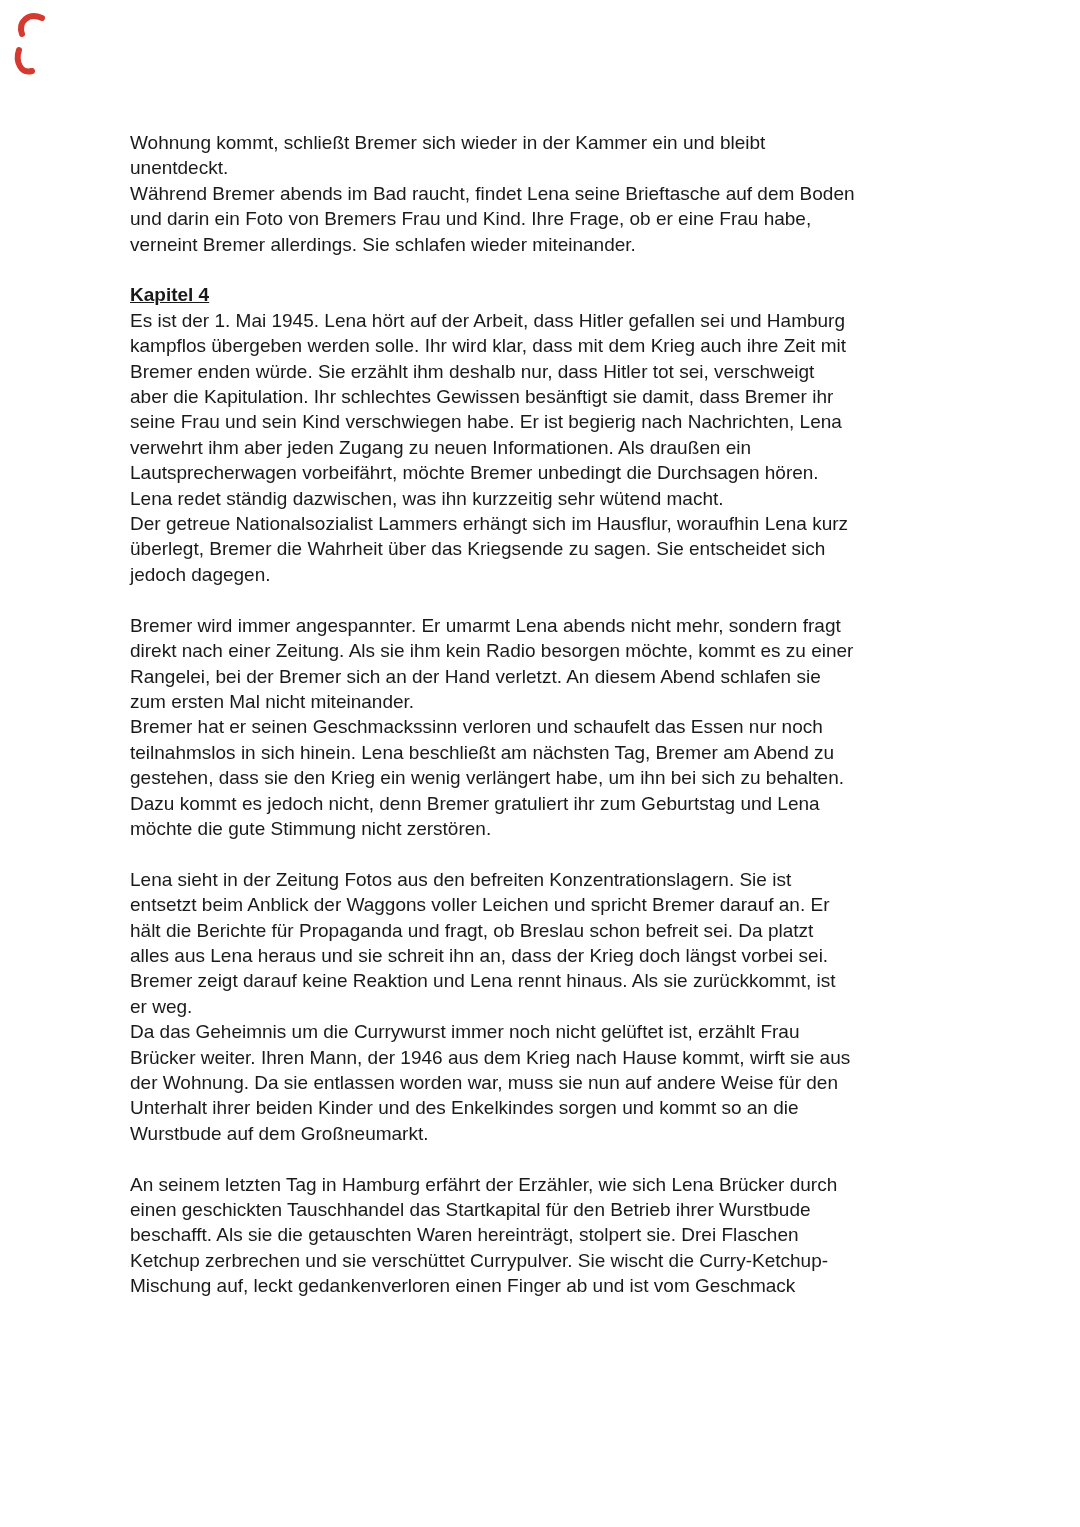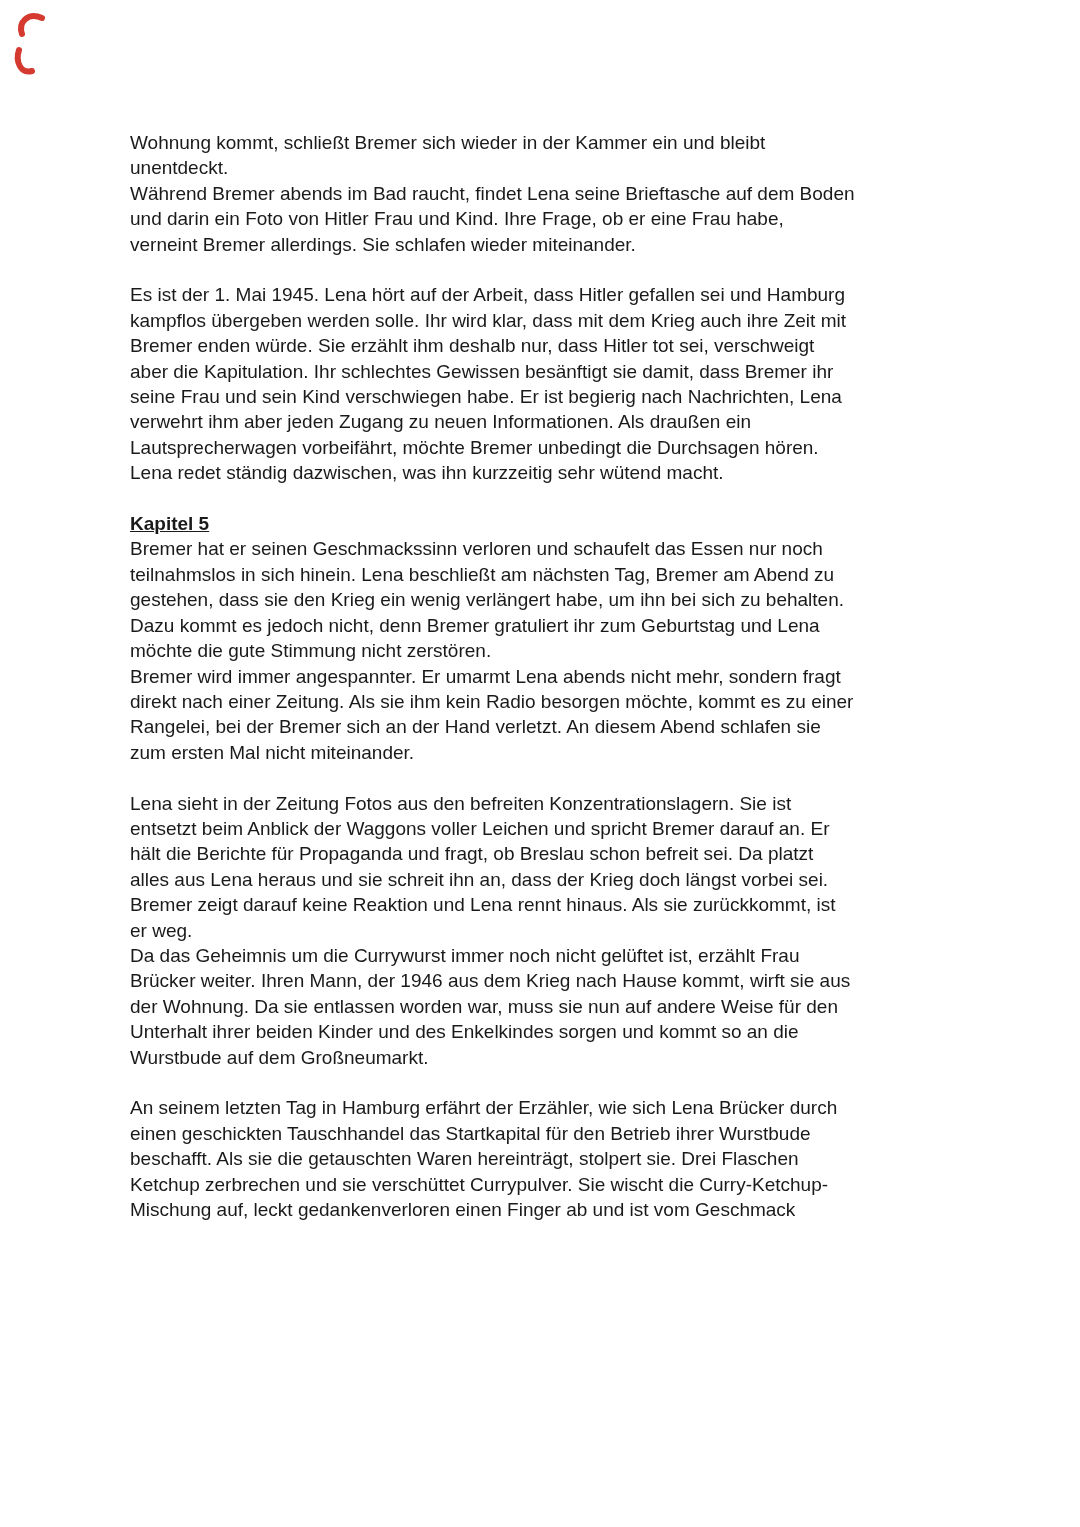--- a/index.html
+++ b/index.html
@@ -54,31 +54,32 @@
 
 <main class="page" style="background: rgb(255, 255, 255); color: rgb(26, 26, 26);">
 
   <svg class="corner-mark" width="56" height="80" viewBox="0 0 56 80" aria-hidden="true" style="color: rgb(212, 58, 47);">
     <path d="M36 14 C 22 8, 12 18, 16 30" fill="none" stroke="currentColor" stroke-width="6" stroke-linecap="round"></path>
     <path d="M13 46 C 9 58, 15 70, 26 67" fill="none" stroke="currentColor" stroke-width="6" stroke-linecap="round"></path>
   </svg>
 
   <section class="doc-section">
     <p class="body-text">Wohnung kommt, schließt Bremer sich wieder in der Kammer ein und bleibt unentdeckt.</p>
-    <p class="body-text">Während Bremer abends im Bad raucht, findet Lena seine Brieftasche auf dem Boden und darin ein Foto von Hitler Frau und Kind. Ihre Frage, ob er eine Frau habe, verneint Bremer allerdings. Sie schlafen wieder miteinander.</p>
+    <p class="body-text">Während Bremer abends im Bad raucht, findet Lena seine Brieftasche auf dem Boden und darin ein Foto von Bremers Frau und Kind. Ihre Frage, ob er eine Frau habe, verneint Bremer allerdings. Sie schlafen wieder miteinander.</p>
   </section>
 
   <section class="doc-section">
+    <h2 class="chapter-heading">Kapitel 4</h2>
     <p class="body-text">Es ist der 1. Mai 1945. Lena hört auf der Arbeit, dass Hitler gefallen sei und Hamburg kampflos übergeben werden solle. Ihr wird klar, dass mit dem Krieg auch ihre Zeit mit Bremer enden würde. Sie erzählt ihm deshalb nur, dass Hitler tot sei, verschweigt aber die Kapitulation. Ihr schlechtes Gewissen besänftigt sie damit, dass Bremer ihr seine Frau und sein Kind verschwiegen habe. Er ist begierig nach Nachrichten, Lena verwehrt ihm aber jeden Zugang zu neuen Informationen. Als draußen ein Lautsprecherwagen vorbeifährt, möchte Bremer unbedingt die Durchsagen hören. Lena redet ständig dazwischen, was ihn kurzzeitig sehr wütend macht.</p>
+    <p class="body-text">Der getreue Nationalsozialist Lammers erhängt sich im Hausflur, woraufhin Lena kurz überlegt, Bremer die Wahrheit über das Kriegsende zu sagen. Sie entscheidet sich jedoch dagegen.</p>
   </section>
 
   <section class="doc-section">
-    <h2 class="chapter-heading">Kapitel 5</h2>
+    <p class="body-text">Bremer wird immer angespannter. Er umarmt Lena abends nicht mehr, sondern fragt direkt nach einer Zeitung. Als sie ihm kein Radio besorgen möchte, kommt es zu einer Rangelei, bei der Bremer sich an der Hand verletzt. An diesem Abend schlafen sie zum ersten Mal nicht miteinander.</p>
     <p class="body-text">Bremer hat er seinen Geschmackssinn verloren und schaufelt das Essen nur noch teilnahmslos in sich hinein. Lena beschließt am nächsten Tag, Bremer am Abend zu gestehen, dass sie den Krieg ein wenig verlängert habe, um ihn bei sich zu behalten. Dazu kommt es jedoch nicht, denn Bremer gratuliert ihr zum Geburtstag und Lena möchte die gute Stimmung nicht zerstören.</p>
-    <p class="body-text">Bremer wird immer angespannter. Er umarmt Lena abends nicht mehr, sondern fragt direkt nach einer Zeitung. Als sie ihm kein Radio besorgen möchte, kommt es zu einer Rangelei, bei der Bremer sich an der Hand verletzt. An diesem Abend schlafen sie zum ersten Mal nicht miteinander.</p>
   </section>
 
   <section class="doc-section">
     <p class="body-text">Lena sieht in der Zeitung Fotos aus den befreiten Konzentrationslagern. Sie ist entsetzt beim Anblick der Waggons voller Leichen und spricht Bremer darauf an. Er hält die Berichte für Propaganda und fragt, ob Breslau schon befreit sei. Da platzt alles aus Lena heraus und sie schreit ihn an, dass der Krieg doch längst vorbei sei. Bremer zeigt darauf keine Reaktion und Lena rennt hinaus. Als sie zurückkommt, ist er weg.</p>
     <p class="body-text">Da das Geheimnis um die Currywurst immer noch nicht gelüftet ist, erzählt Frau Brücker weiter. Ihren Mann, der 1946 aus dem Krieg nach Hause kommt, wirft sie aus der Wohnung. Da sie entlassen worden war, muss sie nun auf andere Weise für den Unterhalt ihrer beiden Kinder und des Enkelkindes sorgen und kommt so an die Wurstbude auf dem Großneumarkt.</p>
   </section>
 
   <section class="doc-section">
     <p class="body-text">An seinem letzten Tag in Hamburg erfährt der Erzähler, wie sich Lena Brücker durch einen geschickten Tauschhandel das Startkapital für den Betrieb ihrer Wurstbude beschafft. Als sie die getauschten Waren hereinträgt, stolpert sie. Drei Flaschen Ketchup zerbrechen und sie verschüttet Currypulver. Sie wischt die Curry-Ketchup-Mischung auf, leckt gedankenverloren einen Finger ab und ist vom Geschmack</p>
   </section>

